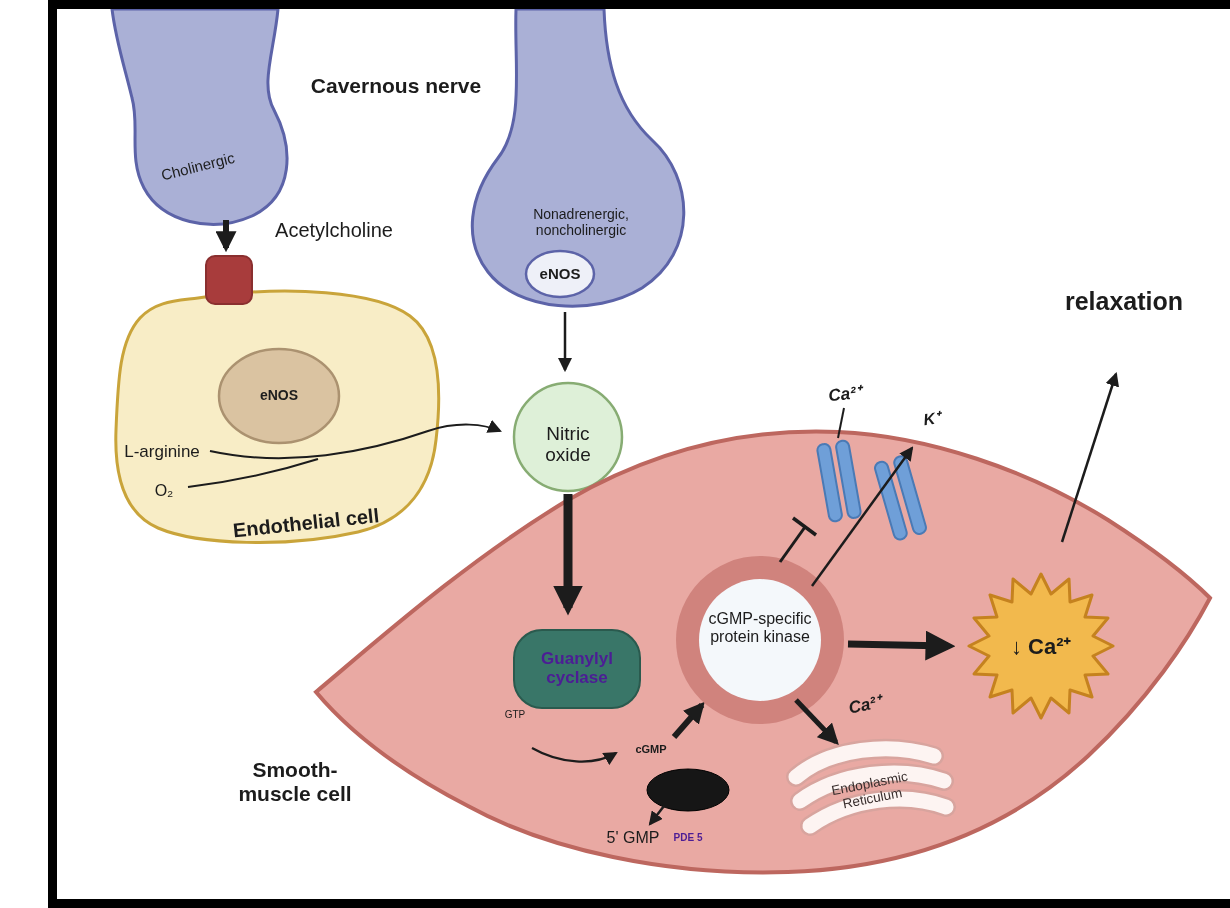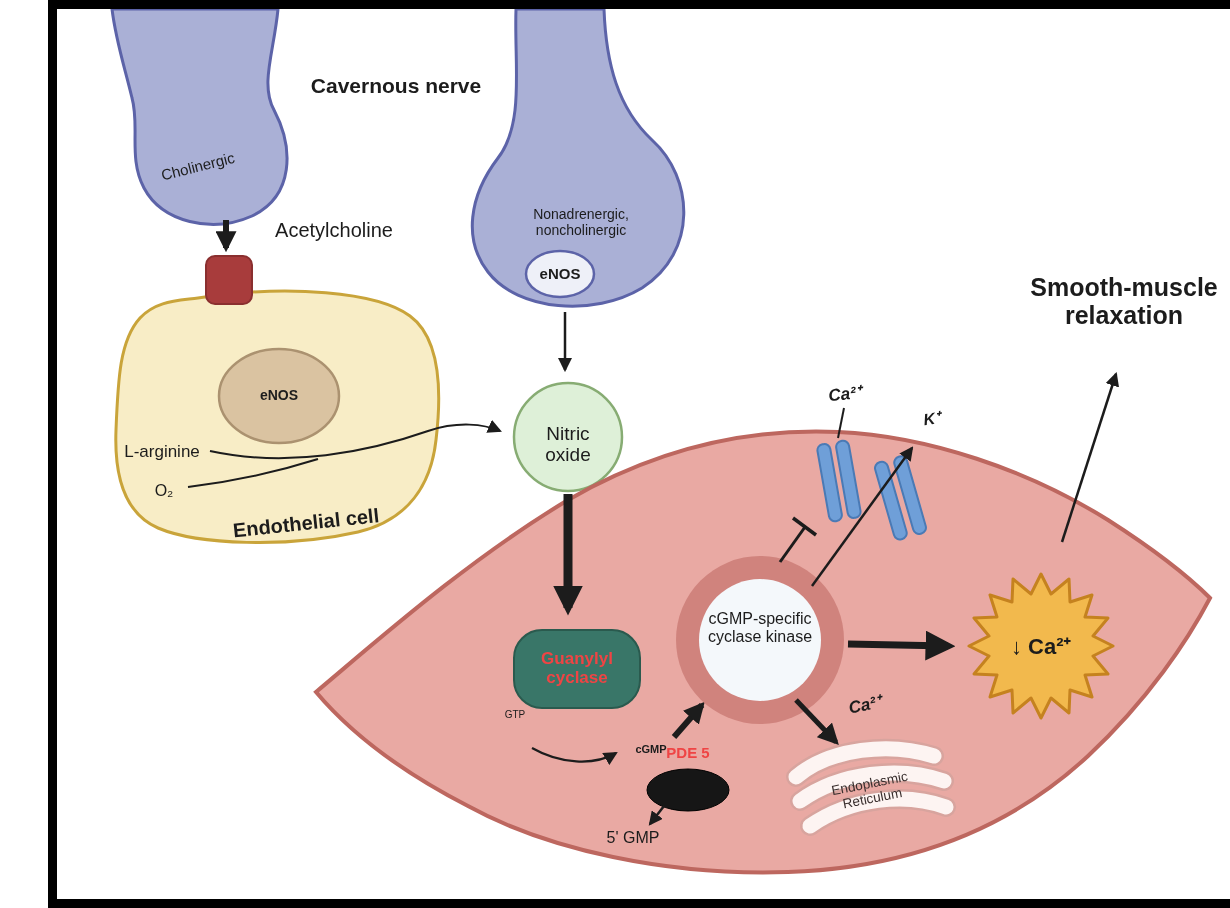--- a/index.html
+++ b/index.html
@@ -4,21 +4,21 @@
 <style>
   * { margin:0; padding:0; box-sizing:border-box; }
   body { font-family:"Liberation Sans", sans-serif; background:#ffffff; }
   .stage { position:relative; width:1230px; height:908px; background:#ffffff; overflow:hidden;margin-left:48px; }
   .frame { position:absolute; inset:0; border:9px solid #000; pointer-events:none; z-index:50; }
   svg.scene { position:absolute; left:0; top:0; }
   .lbl { position:absolute; transform:translate(-50%,-50%); text-align:center; white-space:nowrap;
          color:#1c1c1c; line-height:1.12; z-index:10; }
   .b { font-weight:700; }
   .i { font-style:italic; }
-  .w { color:#ef4444; }
+  .w { color:#4c1d95; }
 </style>
 </head>
 <body>
 
 <div class="stage">
 
   <svg class="scene" width="1230" height="908" viewBox="0 0 1230 908">
     <defs>
       <marker id="ah-s" viewBox="0 0 10 10" refX="8.5" refY="5" markerWidth="14" markerHeight="14" orient="auto" markerUnits="userSpaceOnUse">
           <path d="M0,0 L10,5 L0,10 Z" fill="#1c1c1c"></path>
@@ -110,39 +110,42 @@
     <div>Nitric</div>
     <div>oxide</div>
   </div>
 
   <div class="lbl b w" style="left:529px;top:668px;font-size:17px">
     <div>Guanylyl</div>
     <div>cyclase</div>
   </div>
   <div class="lbl" style="left:467px;top:715px;font-size:10px">GTP</div>
   <div class="lbl b" style="left:603px;top:749px;font-size:11px">cGMP</div>
-  <div class="lbl b w" style="left:640px;top:753px;font-size:15px">PDE 5</div>
+  <div class="lbl b w" style="left:640px;top:838px;font-size:10px">PDE 5</div>
   <div class="lbl" style="left:585px;top:838px;font-size:16px">5' GMP</div>
 
   <div class="lbl" style="left:712px;top:628px;font-size:16px">
     <div>cGMP-specific</div>
-    <div>cyclase kinase</div>
+    <div>protein kinase</div>
   </div>
 
   <div class="lbl b i" style="left:797px;top:394px;font-size:17px;transform:translate(-50%,-50%) rotate(-6deg)">Ca²⁺</div>
   <div class="lbl b i" style="left:884px;top:419px;font-size:16px;transform:translate(-50%,-50%) rotate(-8deg)">K⁺</div>
   <div class="lbl b i" style="left:817px;top:705px;font-size:17px;transform:translate(-50%,-50%) rotate(-12deg)">Ca²⁺</div>
 
   <div class="lbl" style="left:823px;top:791px;font-size:13.5px;transform:translate(-50%,-50%) rotate(-11deg);color:#3a2f2e">
     <div>Endoplasmic</div>
     <div>Reticulum</div>
   </div>
 
   <div class="lbl b" style="left:993px;top:647px;font-size:22px">↓ Ca²⁺</div>
 
   <div class="lbl b" style="left:1076px;top:301px;font-size:25px">
-    <div>Smooth-muscle</div>
     <div>relaxation</div>
   </div>
 
+  <div class="lbl b" style="left:247px;top:782px;font-size:21px">
+    <div>Smooth-</div>
+    <div>muscle cell</div>
+  </div>
 
   <div class="frame"></div>
 </div>
 
 </body></html>

